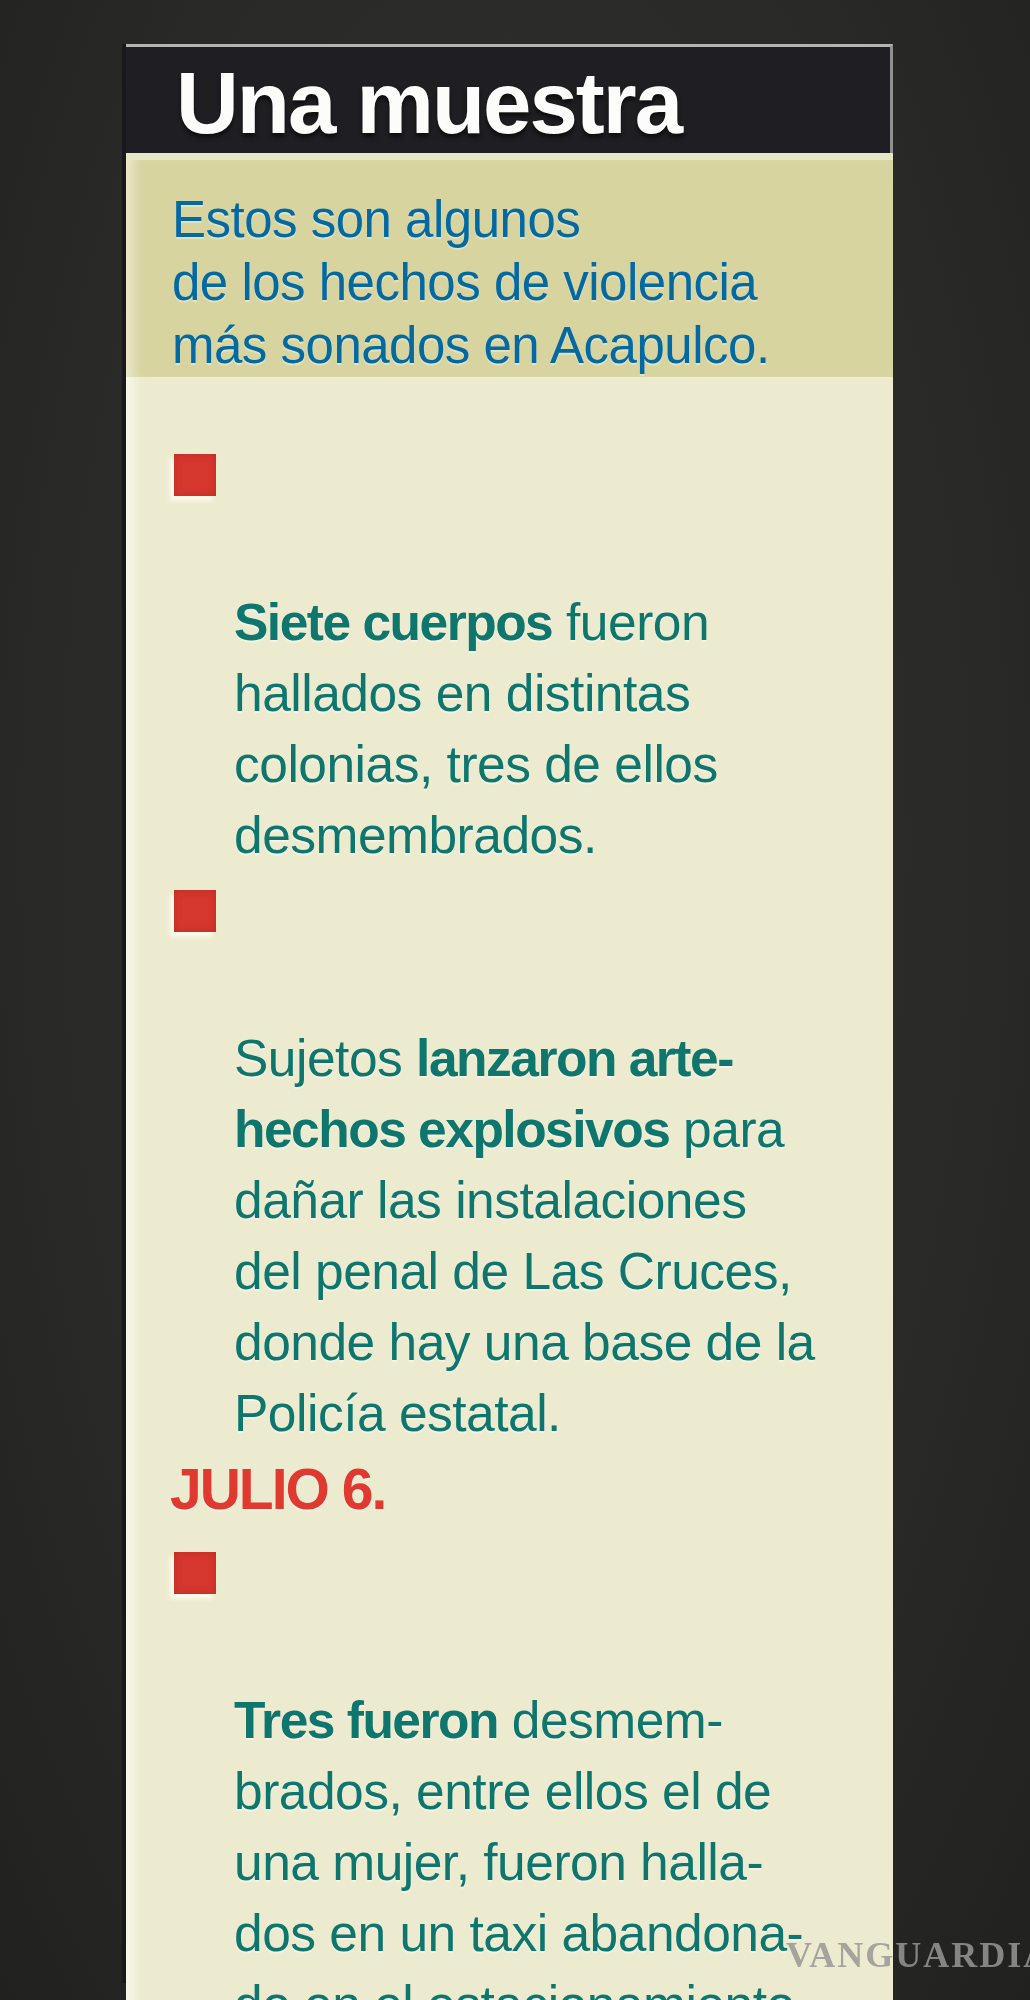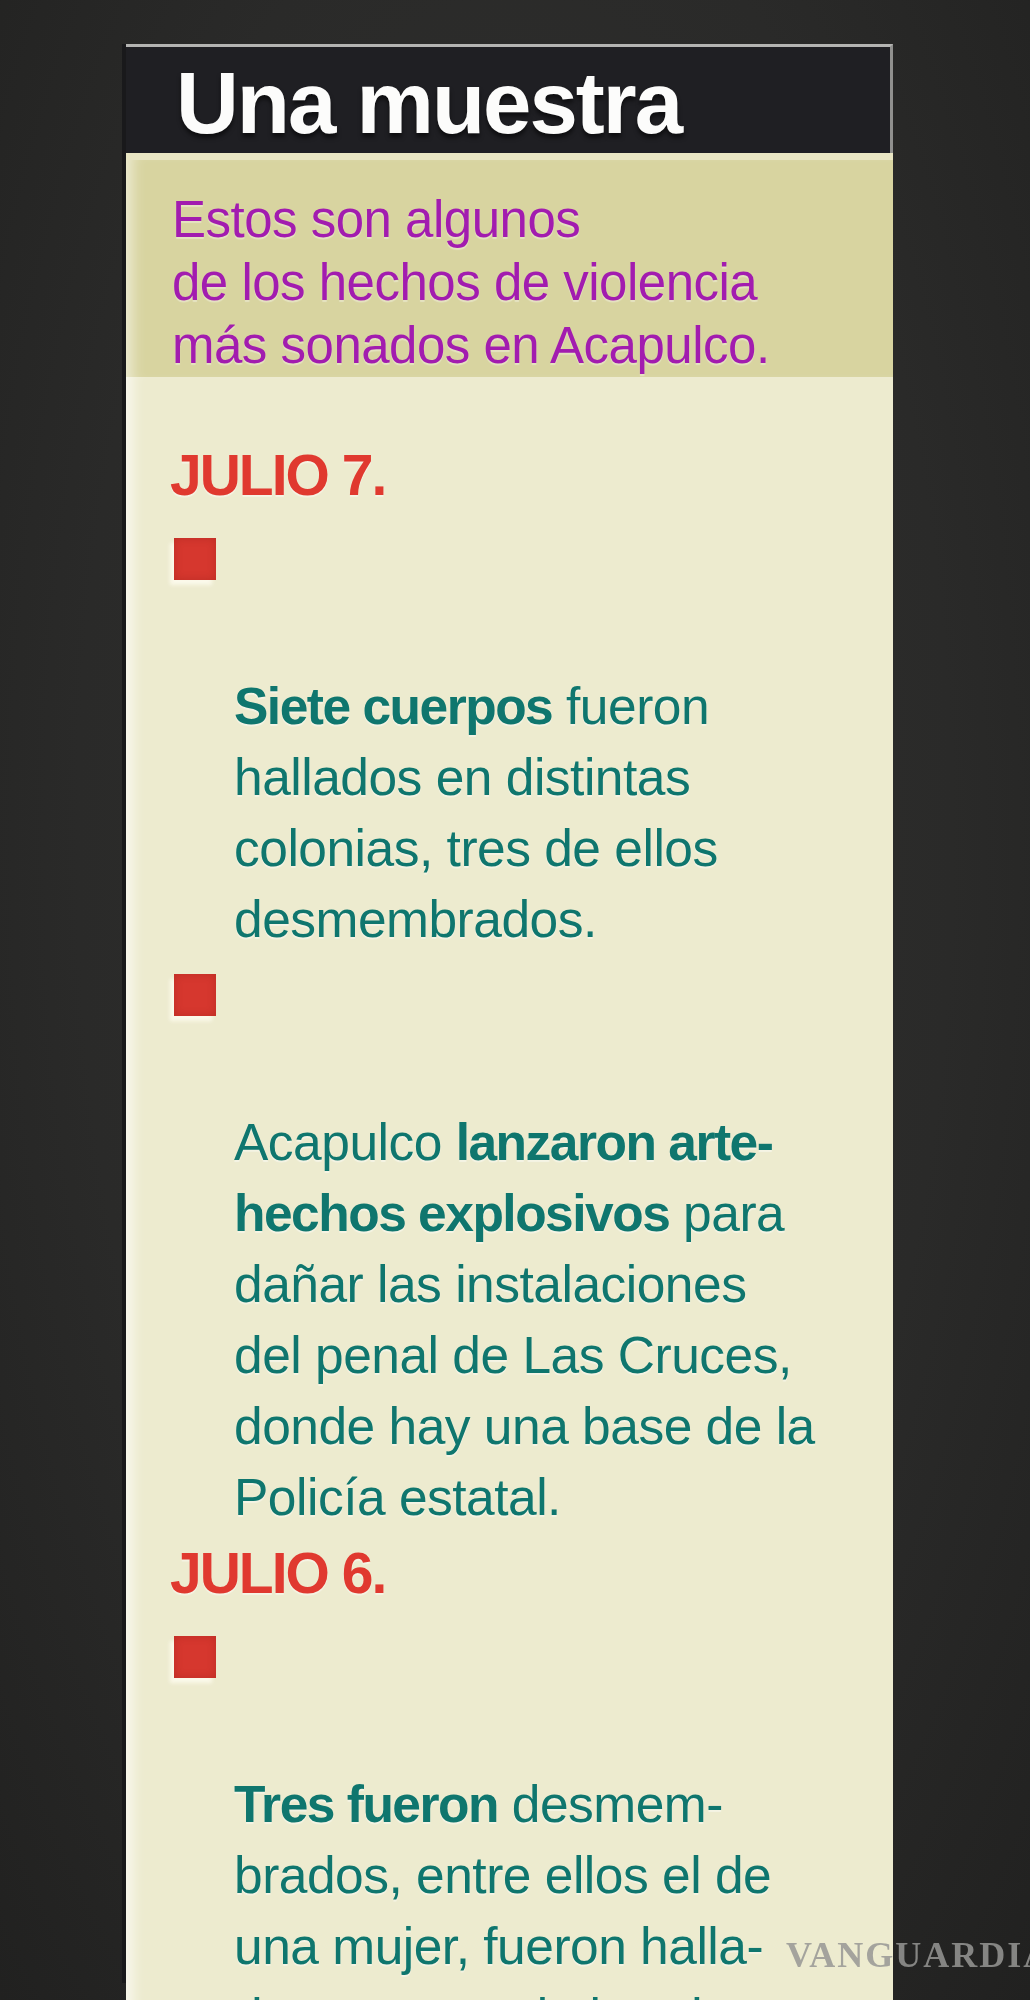--- a/index.html
+++ b/index.html
@@ -39,21 +39,21 @@
   }
   
   .intro{
     height:289px;
     background:#d8d4a0;
     border-top:7px solid #e9e6c4;
     padding:28px 26px 0 46px;
     font-size:51px;
     line-height:63px;
     letter-spacing:-0.5px;
-    color:#a21caf;
+    color:#0369a1;
     white-space:pre-line;
     box-shadow:inset 16px 0 14px -10px rgba(255,255,255,.55);
     text-shadow:0 2px 1px rgba(255,255,255,.35);
   }
   
   .main{
     flex:1;
     background:#edebcf;
     padding:68px 26px 0 44px;
     border-bottom:3px solid #b3b3ac;
@@ -116,33 +116,32 @@
       <span class="title">Una muestra</span>
     </div>
 
     <div class="intro">Estos son algunos
 de los hechos de violencia
 más sonados en Acapulco.</div>
 
     <div class="main">
 
       <div class="section section-1">
-        <div class="h2">JULIO 7.</div>
 
         <div class="item">
           <span class="bullet"></span>
           <span class="seg b">Siete cuerpos</span><span class="seg"> fueron
 hallados en distintas
 colonias, tres de ellos
 desmembrados.</span>
         </div>
 
         <div class="item">
           <span class="bullet"></span>
-          <span class="seg">Acapulco </span><span class="seg b">lanzaron arte-
+          <span class="seg">Sujetos </span><span class="seg b">lanzaron arte-
 hechos explosivos</span><span class="seg"> para
 dañar las instalaciones
 del penal de Las Cruces,
 donde hay una base de la
 Policía estatal.</span>
         </div>
       </div>
 
       <div class="section section-2">
         <div class="h2">JULIO 6.</div>

